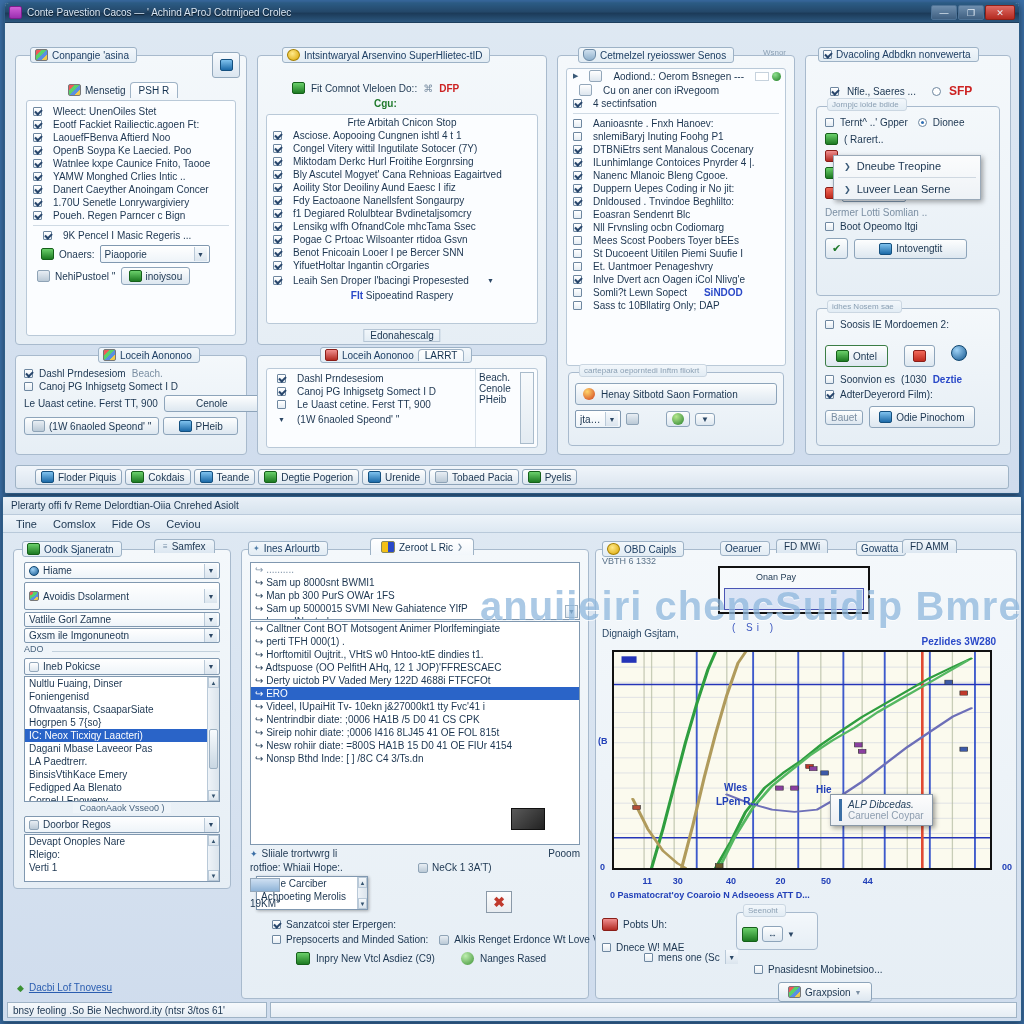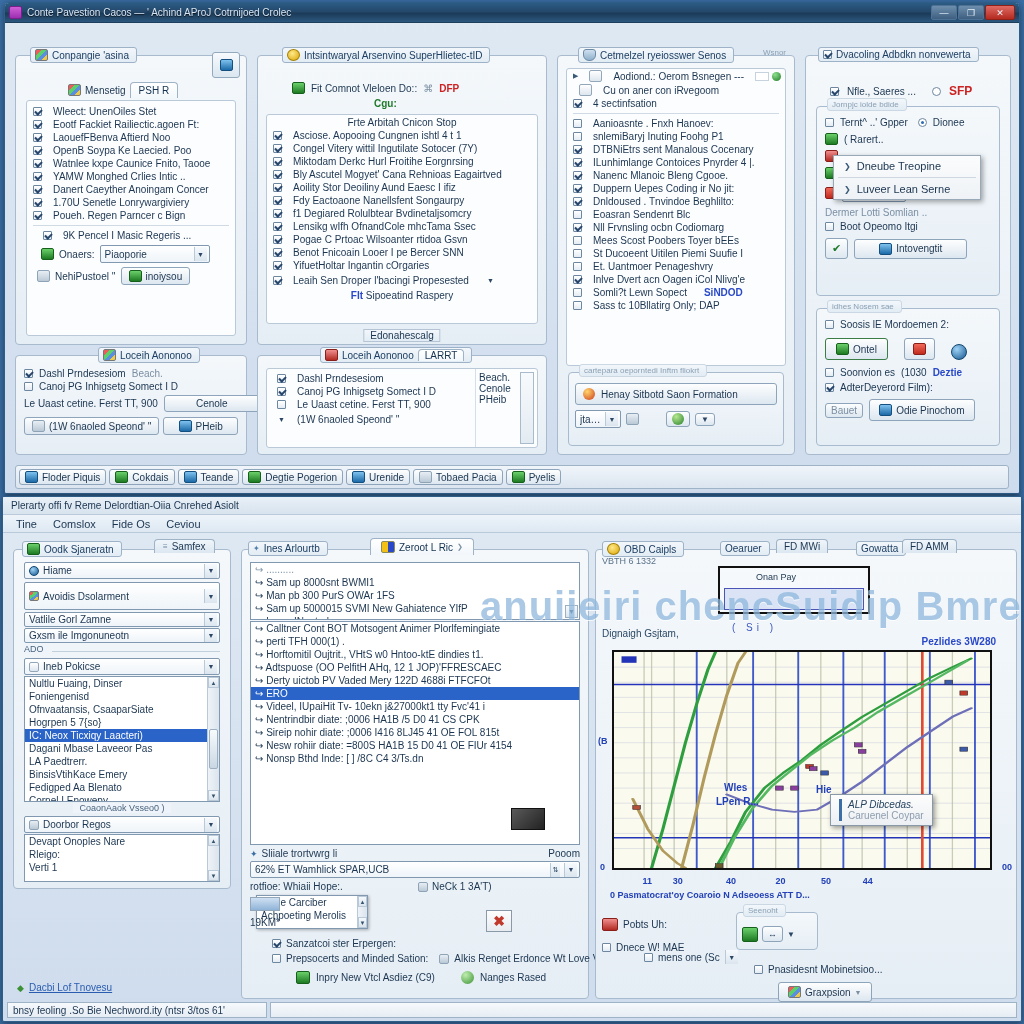--- a/index.html
+++ b/index.html
@@ -155,21 +155,21 @@
     display:flex;align-items:center;justify-content:center;font-size:6px;color:#35546f;}
   .sbar .sb-up{top:0}.sbar .sb-dn{bottom:0}
 
   .sep{height:1px;background:#cfdae4;margin:3px 6px;}
 
   
   .toolbar{
     position:absolute;display:flex;align-items:center;gap:3px;
     border:1px solid #9fb3c6;border-radius:3px;
     background:linear-gradient(#f0f5fa,#dbe5ef);
-    padding:2px 3px;
+    padding:2px 19px;
   }
 
   
   .popup{
     position:absolute;z-index:40;
     border:1px solid #9aa9b8;background:linear-gradient(#fbfcfd,#eef2f6);
     box-shadow:2px 2px 5px rgba(0,0,0,.35);
   }
   .popup .mi{display:flex;align-items:center;gap:6px;padding:4px 14px 4px 10px;font-size:11px;color:#1b3550;white-space:nowrap;}
   .popup .msep{height:1px;background:#cfd8e1;margin:1px 4px;}
@@ -616,21 +616,21 @@
       </div>
     </div>
 
     <div class="gb" style="position:absolute;left:10px;right:10px;top:252px;bottom:8px">
       <div class="gbtitle" style="left:10px;font-size:8px;color:#8ba0b4;border-color:#cbd7e2">idhes Nosem sae</div>
       <div style="position:absolute;inset:10px 8px 6px 8px">
         <div style="display:flex;align-items:center;gap:6px">
           <span class="cb"></span>
           <span class="lbl">Soosis lE Mordoemen 2:</span>
         </div>
-        <div style="display:flex;align-items:flex-end;gap:16px;margin-top:8px">
+        <div style="display:flex;align-items:flex-start;gap:16px;margin-top:15px">
           <div class="btn" style="padding:4px 10px;border-color:#3b7d46">
             <span class="ico green"></span>
             <span>Ontel</span>
           </div>
           <div class="btn" style="padding:4px 8px">
             <span class="ico flag"></span>
           </div>
           <span class="ico globe" style="width:16px;height:16px"></span>
         </div>
         <div style="display:flex;align-items:center;gap:6px;margin-top:7px">
@@ -829,25 +829,20 @@
         <div class="li">↪ <span>Nonsp Bthd Inde:  [  ]  /8C C4 3/Ts.dn</span></div>
         <div style="position:absolute;right:34px;bottom:14px;width:34px;height:22px;background:linear-gradient(135deg,#5a5a5a,#222);border:1px solid #111"></div>
       </div>
 
       <div style="display:flex;align-items:center;margin-top:3px">
         <span style="color:#3a6ea5;font-size:9px;margin-right:4px">✦</span>
         <span class="lbl">Sliiale trortvwrg li</span>
         <span class="lbl" style="margin-left:auto">Pooom</span>
       </div>
 
-      <div class="combo" style="height:17px;margin-top:2px">
-        <span class="cval">62% ET Wamhlick SPAR,UCB</span>
-        <span class="arrow" style="width:10px">⇅</span>
-        <span class="arrow">▼</span>
-      </div>
 
       <div style="display:flex;align-items:flex-start;gap:6px;margin-top:3px">
         <div style="flex:1;position:relative">
           <span class="lbl">rotfioe: Whiaii Hope:.</span>
           <div class="listbox" style="position:absolute;left:6px;top:14px;width:112px;height:34px;box-shadow:1px 1px 3px rgba(0,0,0,.3)">
             <div class="li">MBlie Carciber</div>
             <div class="li">Achpoeting Merolis</div>
             <div class="sbar" style="width:10px">
               <div class="sb-up">▲</div>
               <div class="sb-dn">▼</div>

